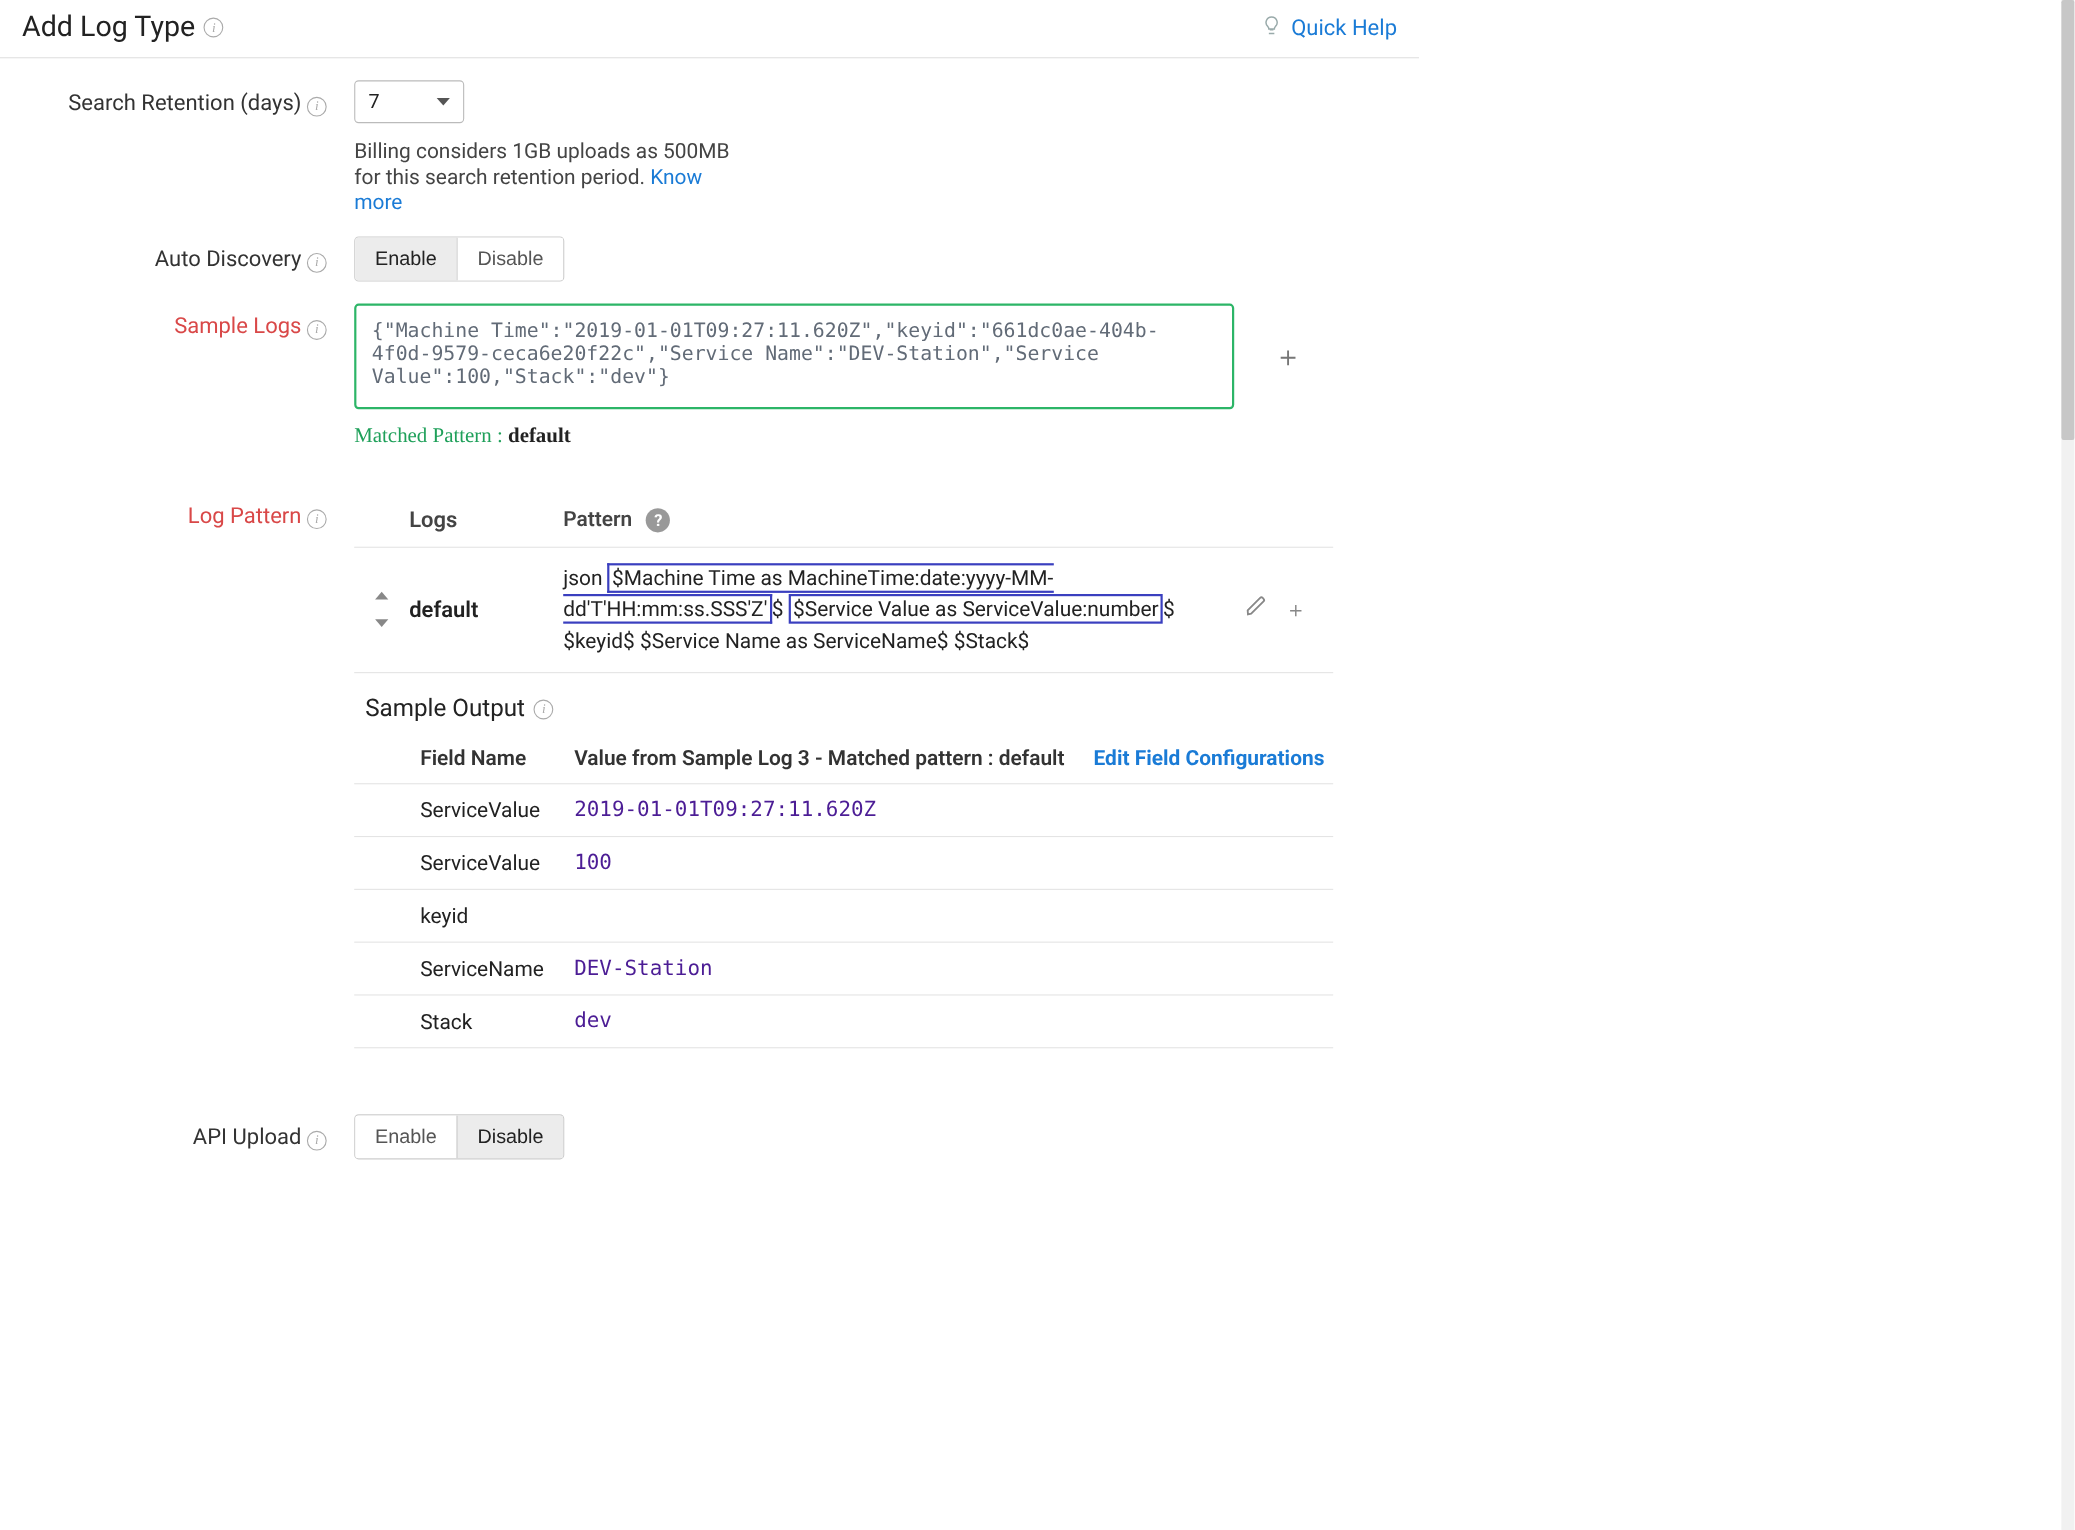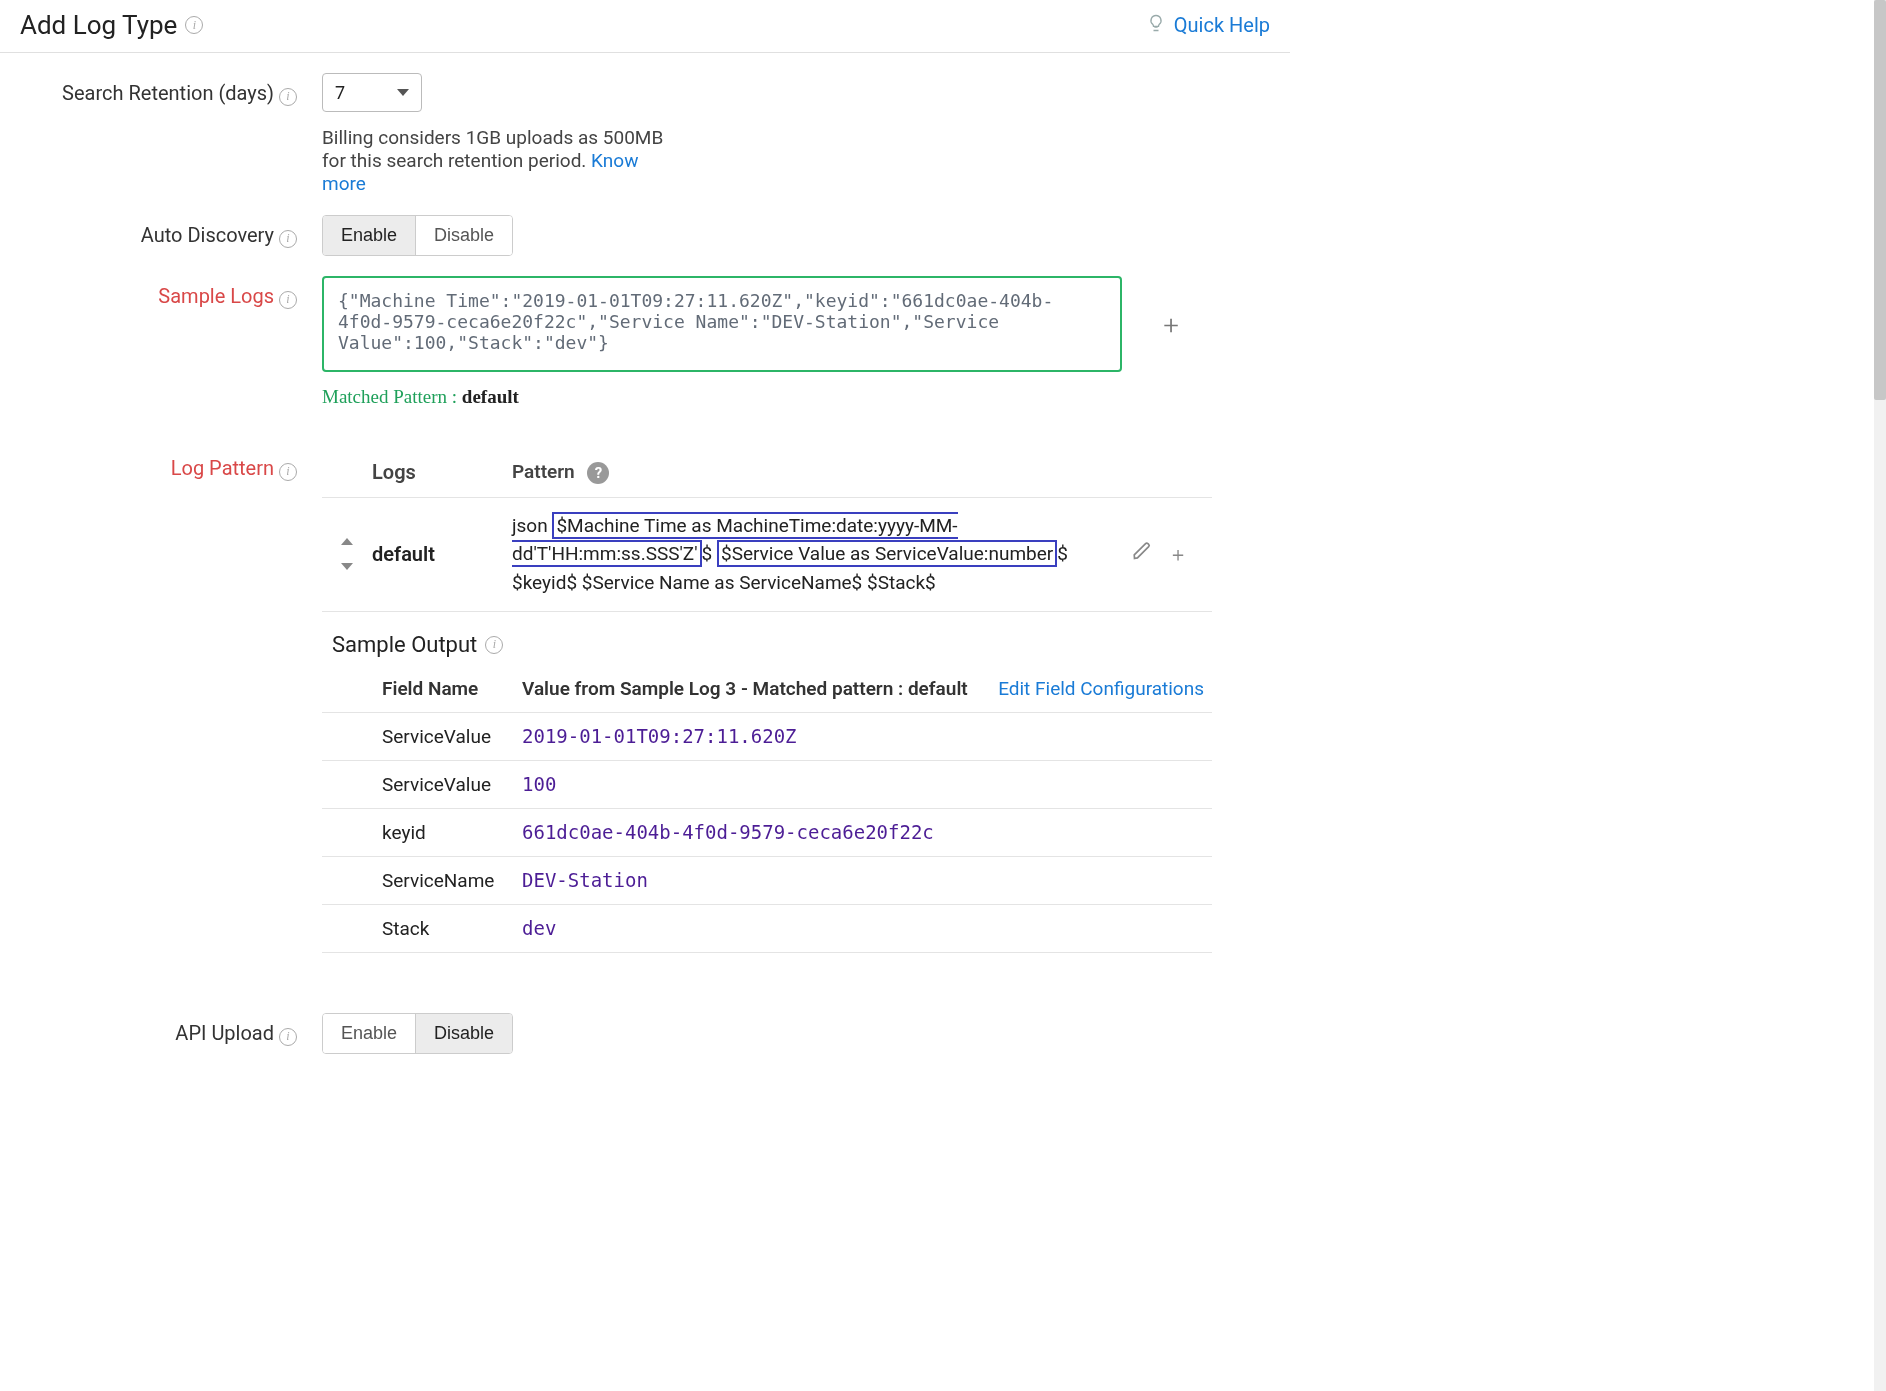--- a/index.html
+++ b/index.html
@@ -188,21 +188,21 @@
   .so-table { width: 890px; }
   .so-head, .so-row {
     display:flex; border-bottom:1px solid #e4e4e4;
     padding: 12px 0;
   }
   .so-head { font-weight:600; font-size:20px; color:#333; align-items:center;}
   .so-col1 { width: 200px; padding-left: 60px; font-size:19px;}
   .so-col2 { flex:1; font-size:19px;}
   .so-head .so-col2 { display:flex; justify-content:space-between; align-items:center; padding-right:8px;}
   .mono { font-family: ui-monospace, Menlo, Consolas, monospace; color:#4c1d95;}
-  .edit-link { color:#1a7bd6; font-weight:400; font-size:19px; cursor:pointer;}
+  .edit-link { color:#1a7bd6; font-weight:700; font-size:19px; cursor:pointer;}
   .pencil-icon, .plus-mini { cursor:pointer; }
   .scrollbar {
     position:absolute; right:0; top:0; width:12px; height:100%;
     background:#f1f1f1;
   }
   .scrollbar .thumb {
     position:absolute; left:0; top:0; width:12px; height:400px;
     background:#c7c7c7; border-radius:2px;
   }
 </style>
@@ -321,21 +321,20 @@
             <div class="so-row">
               <div class="so-col1">ServiceValue</div>
               <div class="so-col2 mono">2019-01-01T09:27:11.620Z</div>
             </div>
             <div class="so-row">
               <div class="so-col1">ServiceValue</div>
               <div class="so-col2 mono">100</div>
             </div>
             <div class="so-row">
               <div class="so-col1">keyid</div>
-              <div class="so-col2 mono">661dc0ae-404b-4f0d-9579-ceca6e20f22c</div>
             </div>
             <div class="so-row">
               <div class="so-col1">ServiceName</div>
               <div class="so-col2 mono">DEV-Station</div>
             </div>
             <div class="so-row">
               <div class="so-col1">Stack</div>
               <div class="so-col2 mono">dev</div>
             </div>
           </div>

